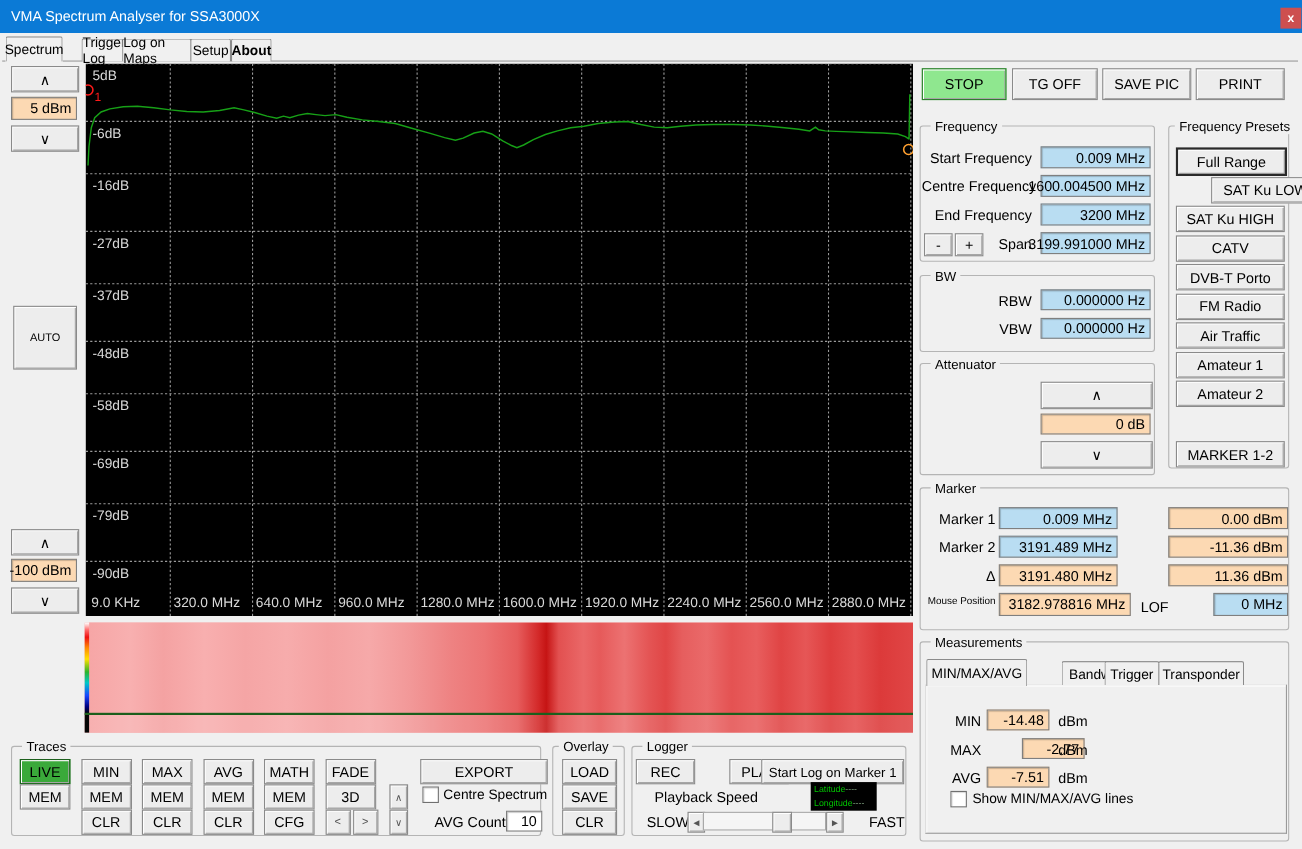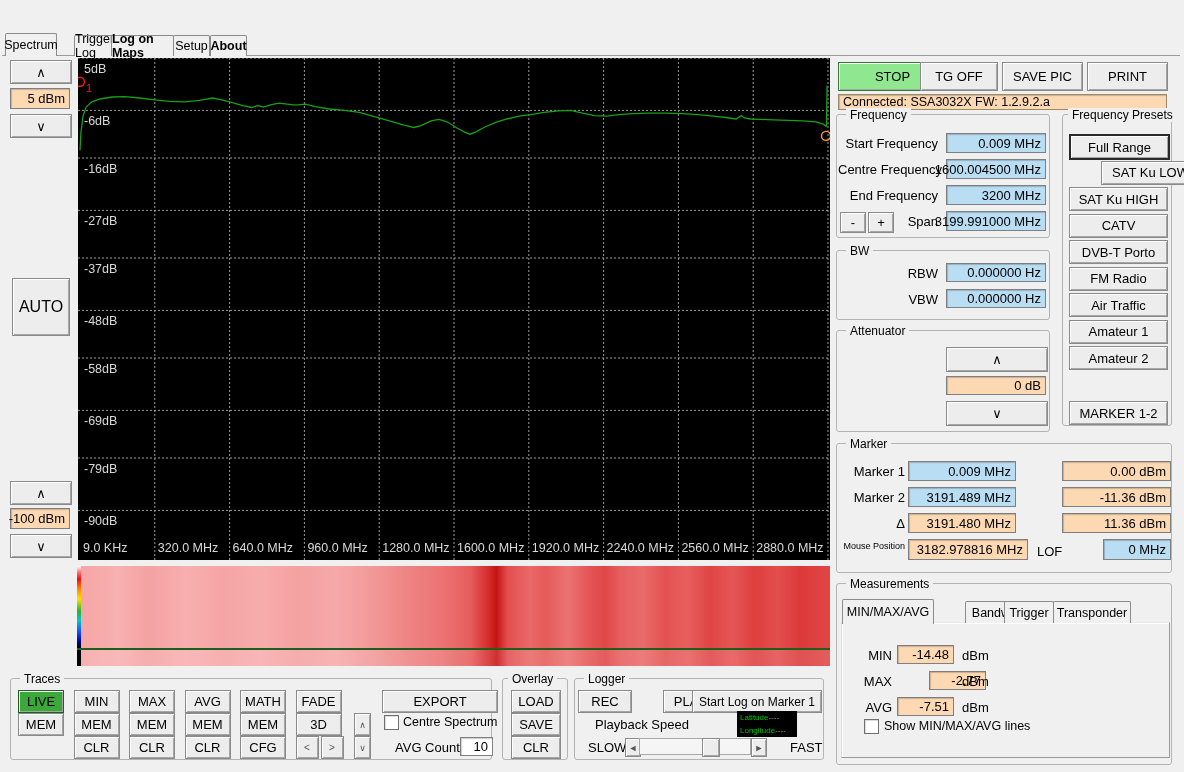--- a/index.html
+++ b/index.html
@@ -51,32 +51,38 @@
               box-shadow:inset 1px 1px 0 #fff;}
   .mtab{position:absolute;background:#f0f0f0;border:1px solid #8b8b8b;border-bottom:none;
         border-radius:2px 2px 0 0;font-size:12.5px;display:flex;align-items:center;justify-content:center;}
   .mtab.active{z-index:4;}
 </style>
 </head>
 <body>
 
 <div id="win">
 
+  <div id="titlebar">
+    <span class="title">VMA Spectrum Analyser for SSA3000X</span>
+    <div id="close-btn">
+      <span>x</span>
+    </div>
+  </div>
 
   <div id="tabline"></div>
   <div id="tabstrip"></div>
 
   <div class="btn3d" style="left:10px;top:60px;width:60px;height:22px;">
       <span>∧</span>
     </div>
   <div class="field peach" style="left:10px;top:88px;width:60px;height:21px;">5 dBm</div>
   <div class="btn3d" style="left:10px;top:114px;width:60px;height:22px;">
       <span>∨</span>
     </div>
-  <div class="btn3d" style="left:12px;top:278px;width:56px;height:56px;font-size:16px;">AUTO</div>
+  <div class="btn3d" style="left:12px;top:278px;width:56px;height:56px;font-size:10px;">AUTO</div>
   <div class="btn3d" style="left:10px;top:481px;width:60px;height:22px;">
       <span>∧</span>
     </div>
   <div class="field peach" style="left:10px;top:508px;width:60px;height:21px;">-100 dBm</div>
   <div class="btn3d" style="left:10px;top:534px;width:60px;height:22px;">
       <span>∨</span>
     </div>
 
   <div id="chart"><svg viewBox="0 0 752 502" width="752" height="502">
         <line x1="0" y1="0" x2="752" y2="0" stroke="#9a9a9a" stroke-width="1" stroke-dasharray="2,2"></line>
@@ -126,26 +132,25 @@
       </svg></div>
 
   <div id="waterfall">
     <div id="wf-main" style="background: linear-gradient(90deg, rgb(246, 166, 166) 0%, rgb(248, 176, 176) 5%, rgb(244, 162, 162) 9%, rgb(248, 175, 175) 14%, rgb(245, 165, 165) 19%, rgb(247, 172, 172) 24%, rgb(244, 161, 161) 29%, rgb(246, 169, 169) 34%, rgb(242, 152, 152) 39%, rgb(238, 130, 130) 44%, rgb(236, 116, 116) 48%, rgb(230, 92, 92) 52%, rgb(212, 42, 42) 54.5%, rgb(198, 20, 20) 55.5%, rgb(226, 80, 80) 57%, rgb(234, 104, 104) 60%, rgb(230, 90, 90) 62%, rgb(236, 114, 114) 65%, rgb(228, 84, 84) 68%, rgb(224, 70, 70) 70%, rgb(230, 94, 94) 72%, rgb(234, 106, 106) 75%, rgb(228, 82, 82) 78%, rgb(232, 94, 94) 81%, rgb(224, 68, 68) 84%, rgb(230, 86, 86) 87%, rgb(222, 62, 62) 90%, rgb(228, 78, 78) 93%, rgb(220, 58, 58) 96%, rgb(224, 70, 70) 100%);"></div>
     <div id="wf-colorbar" style="background: linear-gradient(rgb(255, 255, 255) 0%, rgb(255, 106, 106) 8%, rgb(238, 16, 16) 16%, rgb(255, 140, 0) 28%, rgb(255, 224, 0) 40%, rgb(44, 180, 44) 54%, rgb(0, 200, 200) 66%, rgb(24, 70, 255) 80%, rgb(0, 0, 128) 92%, rgb(0, 0, 0) 100%);"></div>
     <div id="wf-colorbar-bottom"></div>
     <div id="wf-under"></div>
     <div id="wf-line" style="background: rgb(28, 94, 28);"></div>
   </div>
 
-  <div class="btn3d" style="left:838px;top:62px;width:75px;height:27px;background:#8fe78f;border-color:#2e7d2e;padding-left:16px;">STOP</div>
+  <div class="btn3d" style="left:838px;top:62px;width:75px;height:27px;background:#8fe78f;border-color:#2e7d2e;">STOP</div>
   <div class="btn3d" style="left:920px;top:62px;width:76px;height:27px;">TG OFF</div>
   <div class="btn3d" style="left:1002px;top:62px;width:79px;height:27px;">SAVE PIC</div>
   <div class="btn3d" style="left:1087px;top:62px;width:79px;height:27px;">PRINT</div>
 
-  <div class="field peach" style="left:838px;top:94px;width:329px;height:16px;justify-content:flex-start;font-size:12.5px;border-color:#9a8a6a;">Connected: SSA3032X FW: 1.2.9.2.a</div>
 
   <div class="group" style="left:836px;top:114px;width:214px;height:124px;"></div>
   <span class="group-label" style="left:846px;top:108px;">Frequency</span>
   <div id="freq-rows"></div>
   <div class="btn3d" style="left:840px;top:212px;width:24px;height:19px;">-</div>
   <div class="btn3d" style="left:868px;top:212px;width:24px;height:19px;">+</div>
 
   <div class="group" style="left:1062px;top:114px;width:110px;height:312px;"></div>
   <span class="group-label" style="left:1068px;top:108px;">Frequency Presets</span>
   <div id="preset-buttons"></div>
@@ -219,21 +224,21 @@
     </div>
   <div style="position:absolute;left:639px;top:738px;width:112px;height:17px;background:#f5f5f5;border:1px solid #a8a8a8;box-sizing:border-box;"></div>
   <div class="btn3d" style="left:702px;top:738px;width:16px;height:17px;"></div>
   <div class="btn3d small" style="left:751px;top:738px;width:14px;height:17px;">
       <span>►</span>
     </div>
   <div class="lbl" style="left:790px;top:740px;">FAST</div>
 
 <div class="tab active" style="left: 5px; width: 50px;">Spectrum</div>
     <div class="tab inactive" style="left: 74px; width: 52px;">Trigger Log</div>
-    <div class="tab inactive" style="left: 111px; width: 61px; font-weight: bold;">Log on Maps</div>
+    <div class="tab inactive" style="left: 111px; width: 61px;">Log on Maps</div>
     <div class="tab inactive" style="left: 173px; width: 35px;">Setup</div>
     <div class="tab inactive" style="left: 210px; width: 35px; font-weight: bold;">About</div>
     <div class="lbl-r" style="left: 838px; top: 136px; width: 100px;">Start Frequency</div>
     <div class="field blue" style="left: 946px; top: 133px; width: 100px; height: 20px;">0.009 MHz</div>
     <div class="lbl-r" style="left: 838px; top: 162px; width: 100px;">Centre Frequency</div>
     <div class="field blue" style="left: 946px; top: 159px; width: 100px; height: 20px;">1600.004500 MHz</div>
     <div class="lbl-r" style="left: 838px; top: 188px; width: 100px;">End Frequency</div>
     <div class="field blue" style="left: 946px; top: 185px; width: 100px; height: 20px;">3200 MHz</div>
     <div class="lbl-r" style="left: 838px; top: 214px; width: 100px;">Span</div>
     <div class="field blue" style="left: 946px; top: 211px; width: 100px; height: 20px;">3199.991000 MHz</div>

